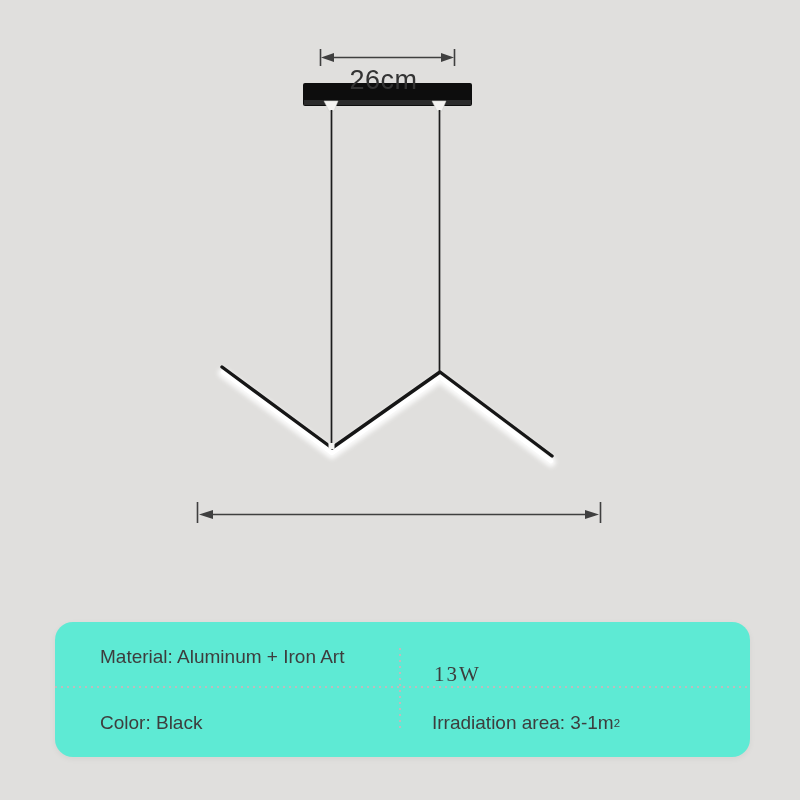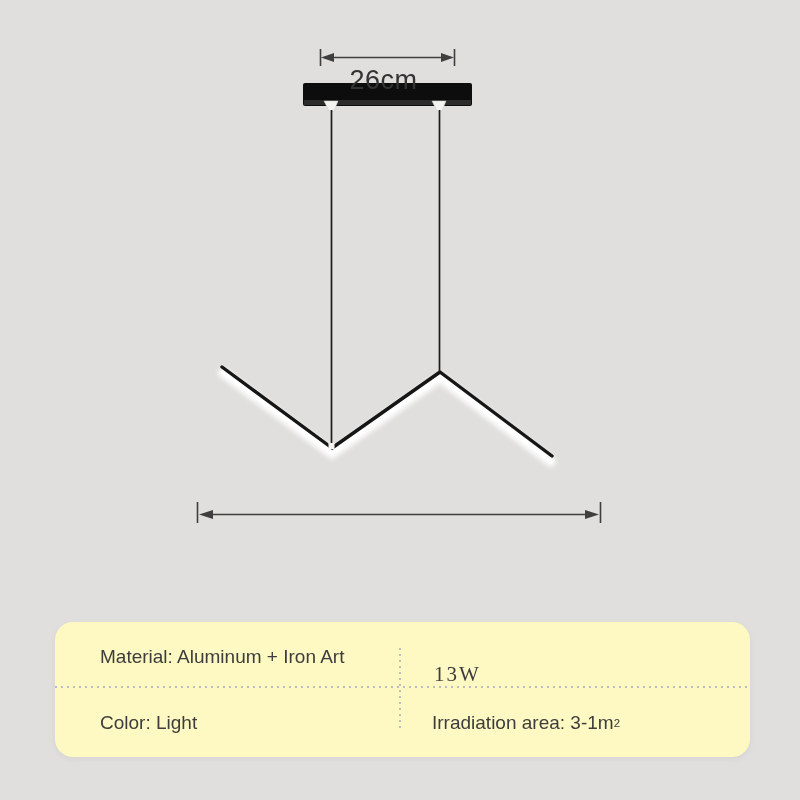--- a/index.html
+++ b/index.html
@@ -25,21 +25,21 @@
   .serif-val{
     font-family:"Liberation Serif", serif;
     letter-spacing:2px;
   }
 
   
   #info-card{
     position:absolute;
     left:55px;top:622px;
     width:695px;height:135px;
-    background:#fef9c3;
+    background:#5eead4;
     border-radius:18px;
     box-shadow:0 2px 6px rgba(0,0,0,0.05);
   }
   .card-cell{
     position:absolute;
     height:65px;
     display:flex;
     align-items:center;
     color:#3d3d3d;
     font-size:19px;
@@ -121,21 +121,21 @@
   <div id="info-card">
     <div class="h-dotted"></div>
     <div class="v-dotted"></div>
 
     <div id="cell-material" class="card-cell">Material: Aluminum + Iron Art</div>
 
     <div id="cell-light" class="card-cell">
         <span class="card-serif">13W</span>
       </div>
 
-    <div id="cell-color" class="card-cell">Color: Light</div>
+    <div id="cell-color" class="card-cell">Color: Black</div>
 
     <div id="cell-area" class="card-cell">
         <span>Irradiation area: 3-1m</span>
         <sup>2</sup>
       </div>
   </div>
 
 </div>
 
 </body></html>

